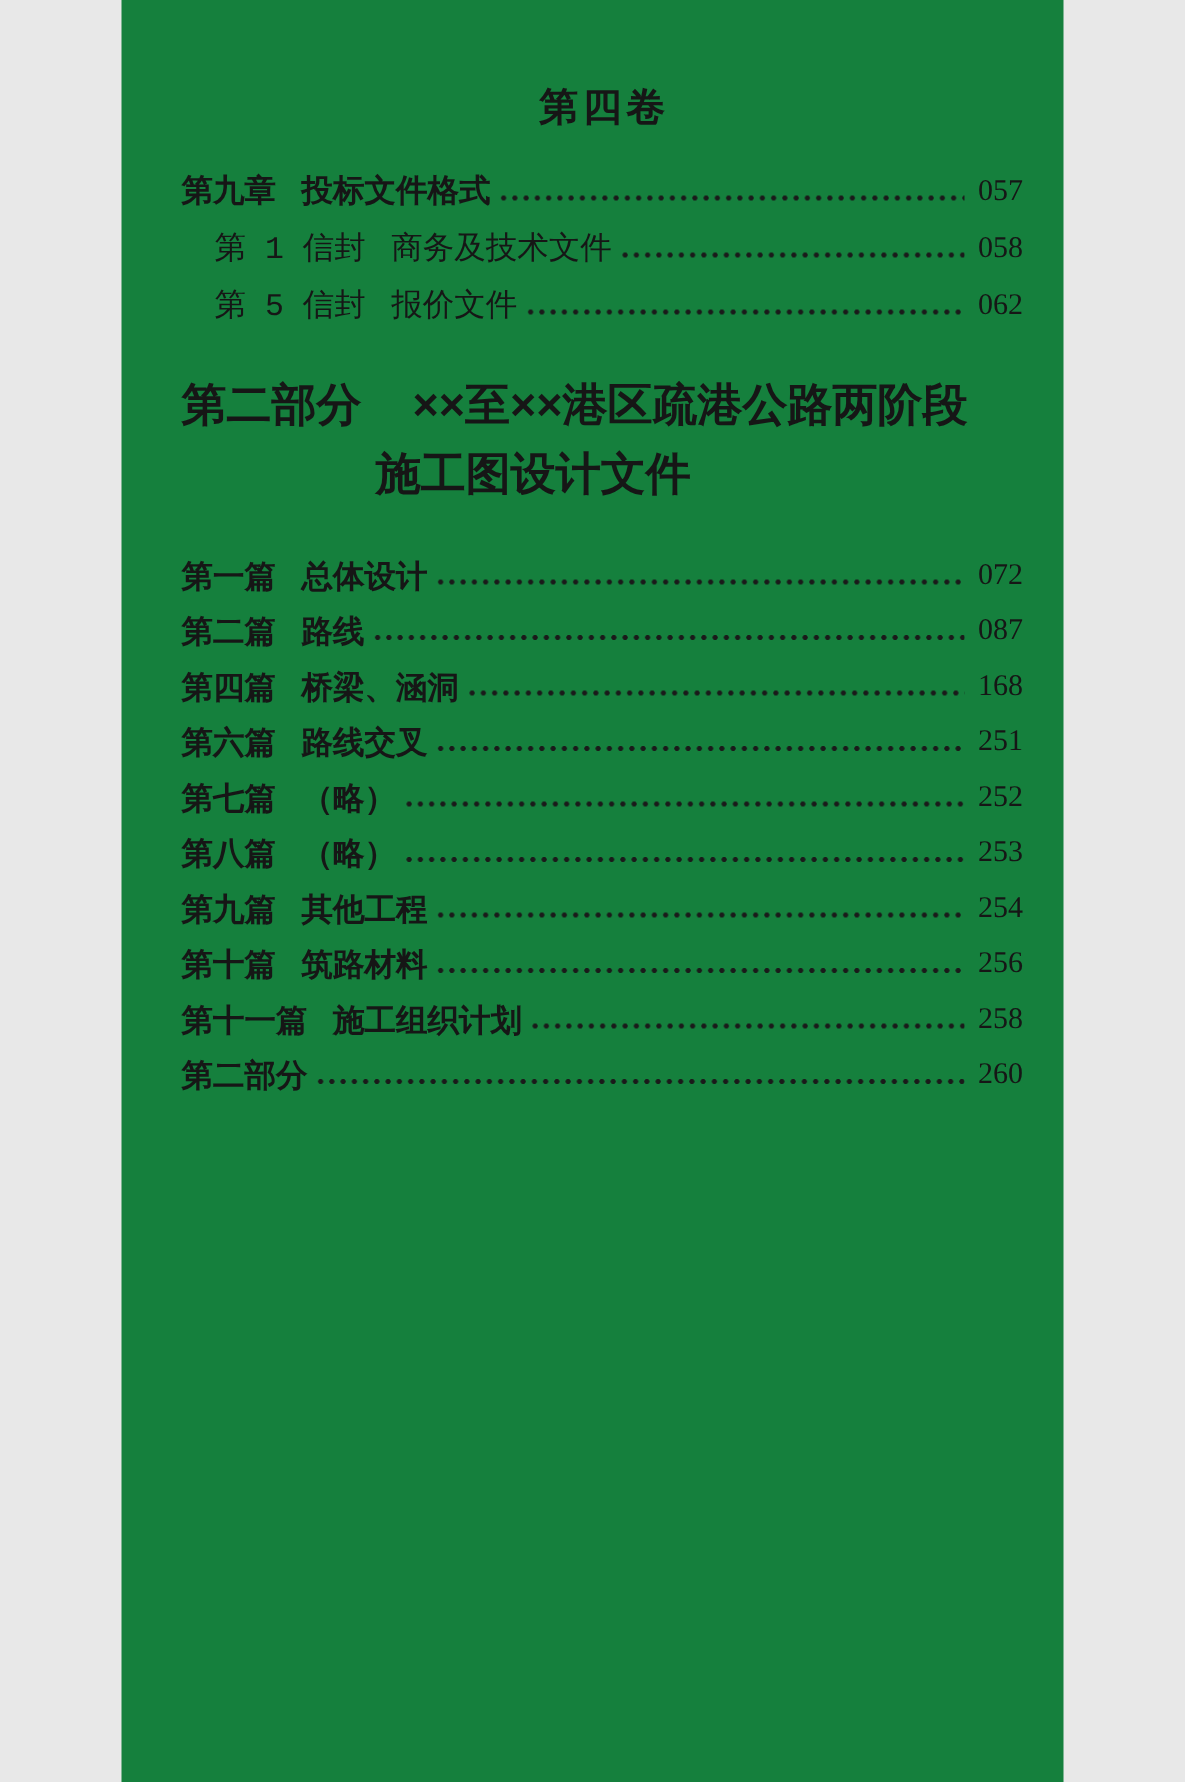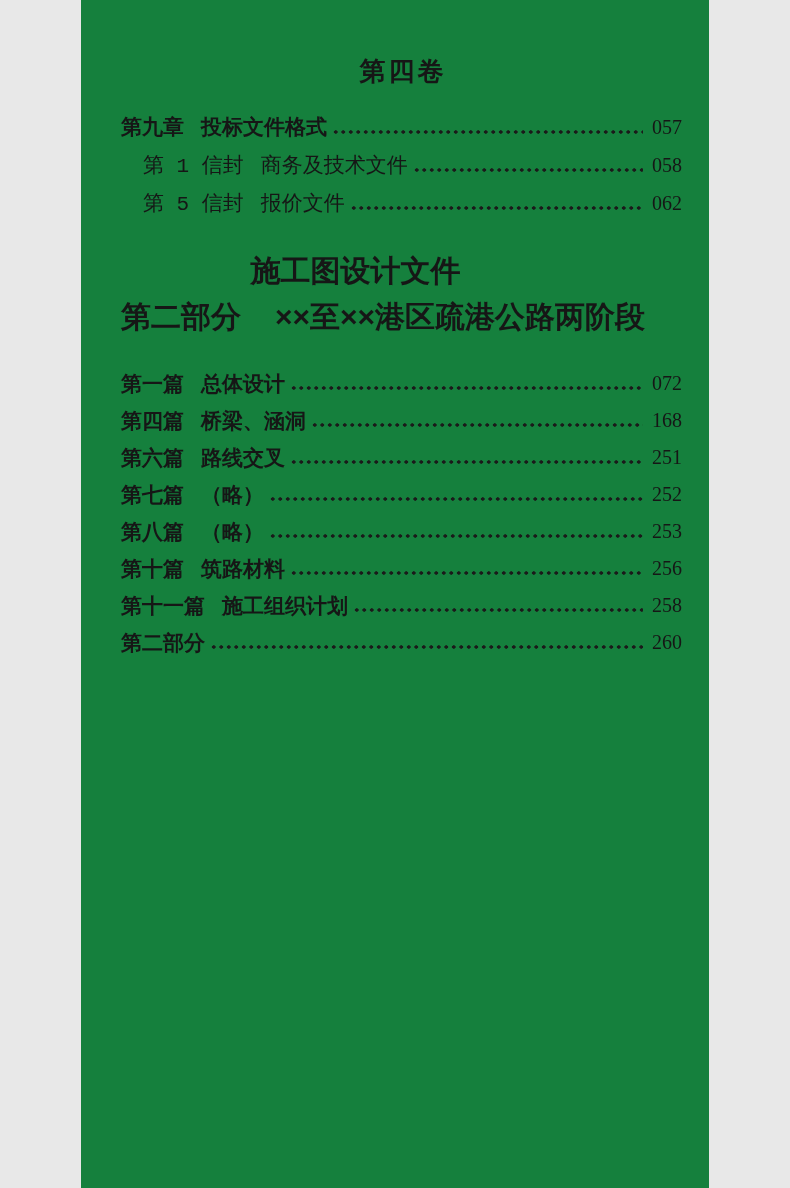--- a/index.html
+++ b/index.html
@@ -60,30 +60,36 @@
     </li>
     <li class="row sub">
       <span class="label">第 5 信封</span>
       <span class="title">报价文件</span>
       <span class="leader"></span>
       <span class="pagenum">062</span>
     </li>
   </ul>
 
   <div class="part-heading">
+    <div class="ph-line"><span>第二部分</span><span class="spacer"></span><span>××至××港区疏港公路两阶段</span></div>
     <div class="ph-line">施工图设计文件</div>
-    <div class="ph-line"><span>第二部分</span><span class="spacer"></span><span>××至××港区疏港公路两阶段</span></div>
   </div>
 
   <ul class="toc toc-2">
     <li class="row">
       <span class="label">第一篇</span>
       <span class="title">总体设计</span>
       <span class="leader"></span>
       <span class="pagenum">072</span>
+    </li>
+    <li class="row">
+      <span class="label">第二篇</span>
+      <span class="title">路线</span>
+      <span class="leader"></span>
+      <span class="pagenum">087</span>
     </li>
     <li class="row">
       <span class="label">第四篇</span>
       <span class="title">桥梁、涵洞</span>
       <span class="leader"></span>
       <span class="pagenum">168</span>
     </li>
     <li class="row">
       <span class="label">第六篇</span>
       <span class="title">路线交叉</span>
@@ -96,20 +102,26 @@
       <span class="leader"></span>
       <span class="pagenum">252</span>
     </li>
     <li class="row">
       <span class="label">第八篇</span>
       <span class="title">（略）</span>
       <span class="leader"></span>
       <span class="pagenum">253</span>
     </li>
     <li class="row">
+      <span class="label">第九篇</span>
+      <span class="title">其他工程</span>
+      <span class="leader"></span>
+      <span class="pagenum">254</span>
+    </li>
+    <li class="row">
       <span class="label">第十篇</span>
       <span class="title">筑路材料</span>
       <span class="leader"></span>
       <span class="pagenum">256</span>
     </li>
     <li class="row">
       <span class="label">第十一篇</span>
       <span class="title">施工组织计划</span>
       <span class="leader"></span>
       <span class="pagenum">258</span>

